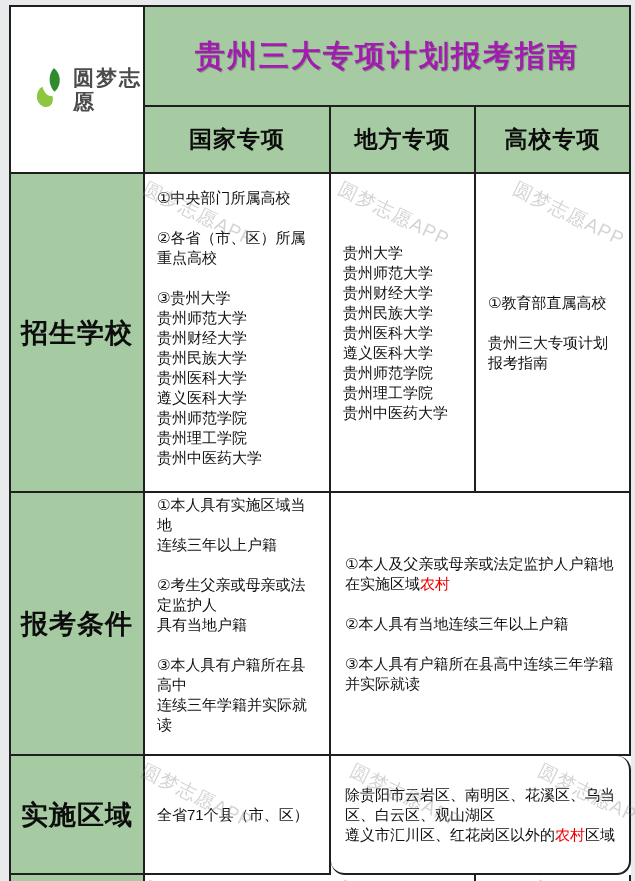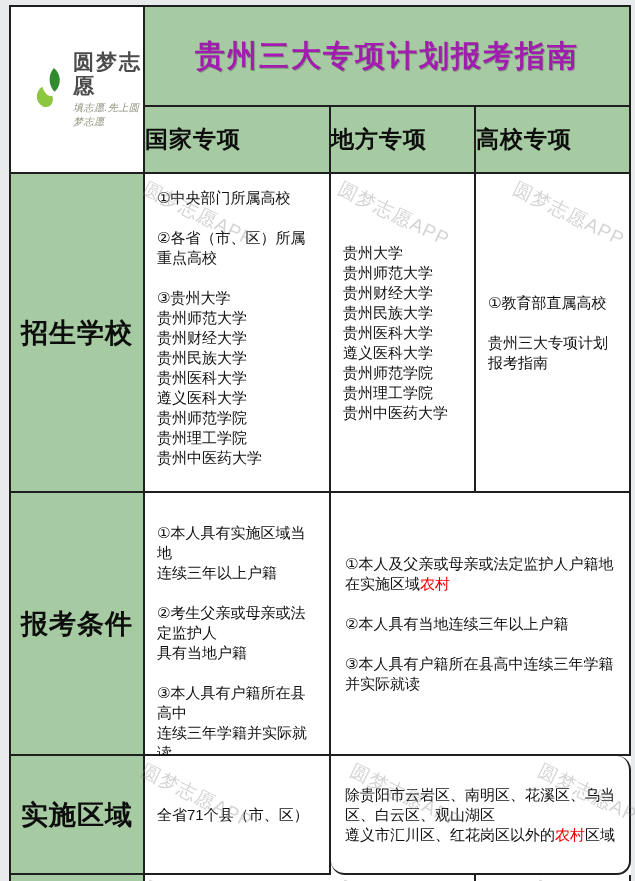--- a/index.html
+++ b/index.html
@@ -32,40 +32,40 @@
   }
   .green{background:#a6cba2;}
   
   .logo-cell{grid-column:1;grid-row:1/3;display:flex;align-items:center;justify-content:center;padding-left:22px;}
   .logo-inner{display:flex;align-items:center;gap:6px;}
   .logo-text-block{display:flex;flex-direction:column;}
   .logo-name{font-size:21px;font-weight:bold;color:#4c4c4c;letter-spacing:2px;line-height:24px;}
   .logo-tagline{font-size:10px;color:#8e937e;font-style:italic;margin-top:3px;letter-spacing:0.5px;}
   .title-cell{grid-column:2/5;grid-row:1;display:flex;align-items:center;justify-content:center;}
   .title-text{font-size:30px;font-weight:bold;color:#a21caf;letter-spacing:2px;text-shadow:1px 1px 0 rgba(0,0,0,0.25);}
-  .hdr{display:flex;align-items:center;justify-content:flex-start;font-size:23px;font-weight:bold;color:#0d0d0d;letter-spacing:1px;}
+  .hdr{display:flex;align-items:center;justify-content:center;font-size:23px;font-weight:bold;color:#0d0d0d;letter-spacing:1px;}
   .hdr-national{grid-column:2;grid-row:2;}
   .hdr-local{grid-column:3;grid-row:2;}
   .hdr-university{grid-column:4;grid-row:2;}
   
   .rowlabel{display:flex;align-items:center;justify-content:center;font-size:27px;font-weight:bold;color:#0d0d0d;letter-spacing:1px;}
   .lbl-enroll{grid-column:1;grid-row:3;}
   .lbl-apply{grid-column:1;grid-row:4;}
   .lbl-region{grid-column:1;grid-row:5;}
   
   .body-text{
     font-size:15px;line-height:20px;color:#111;
     white-space:pre-line;
   }
   .pad{padding:0 12px;}
   .pad-wide{padding:0 14px;}
   .r1c2{grid-column:2;grid-row:3;padding-top:14px;}
   .r1c3{grid-column:3;grid-row:3;display:flex;align-items:center;}
   .r1c4{grid-column:4;grid-row:3;display:flex;align-items:center;}
-  .r2c2{grid-column:2;grid-row:4;padding-top:30px;}
+  .r2c2{grid-column:2;grid-row:4;padding-top:2px;}
   .r2c34{grid-column:3/5;grid-row:4;display:flex;align-items:center;}
   .r3c2{grid-column:2;grid-row:5;display:flex;align-items:center;}
   .r3c34{grid-column:3/5;grid-row:5;display:flex;align-items:center;border-radius:14px;}
   
   .sl1{grid-column:1;grid-row:6;}
   .sl2{grid-column:2/4;grid-row:6;}
   .sl3{grid-column:4;grid-row:6;}
   .red{color:#f20000;}
   
   .wm{
@@ -99,21 +99,20 @@
     <div class="cell logo-cell">
       <div class="logo-inner">
         <span>
           <svg width="34" height="44" viewBox="0 0 44 56">
             <path d="M27 2 C36 9 38 23 28 33 C20 25 19 11 27 2 Z" fill="#2e8b2e"></path>
             <path d="M12 26 C3 32 2 46 13 52 C22 55 28 47 25 38 C19 40 14 33 12 26 Z" fill="#8dc63f"></path>
           </svg>
         </span>
         <div class="logo-text-block">
           <span class="logo-name">圆梦志愿</span>
-          <span class="logo-tagline">填志愿.先上圆梦志愿</span>
         </div>
       </div>
     </div>
 
     <div class="cell green title-cell">
       <span class="title-text">贵州三大专项计划报考指南</span>
     </div>
 
     <div class="cell green hdr hdr-national">
       <span>国家专项</span>

